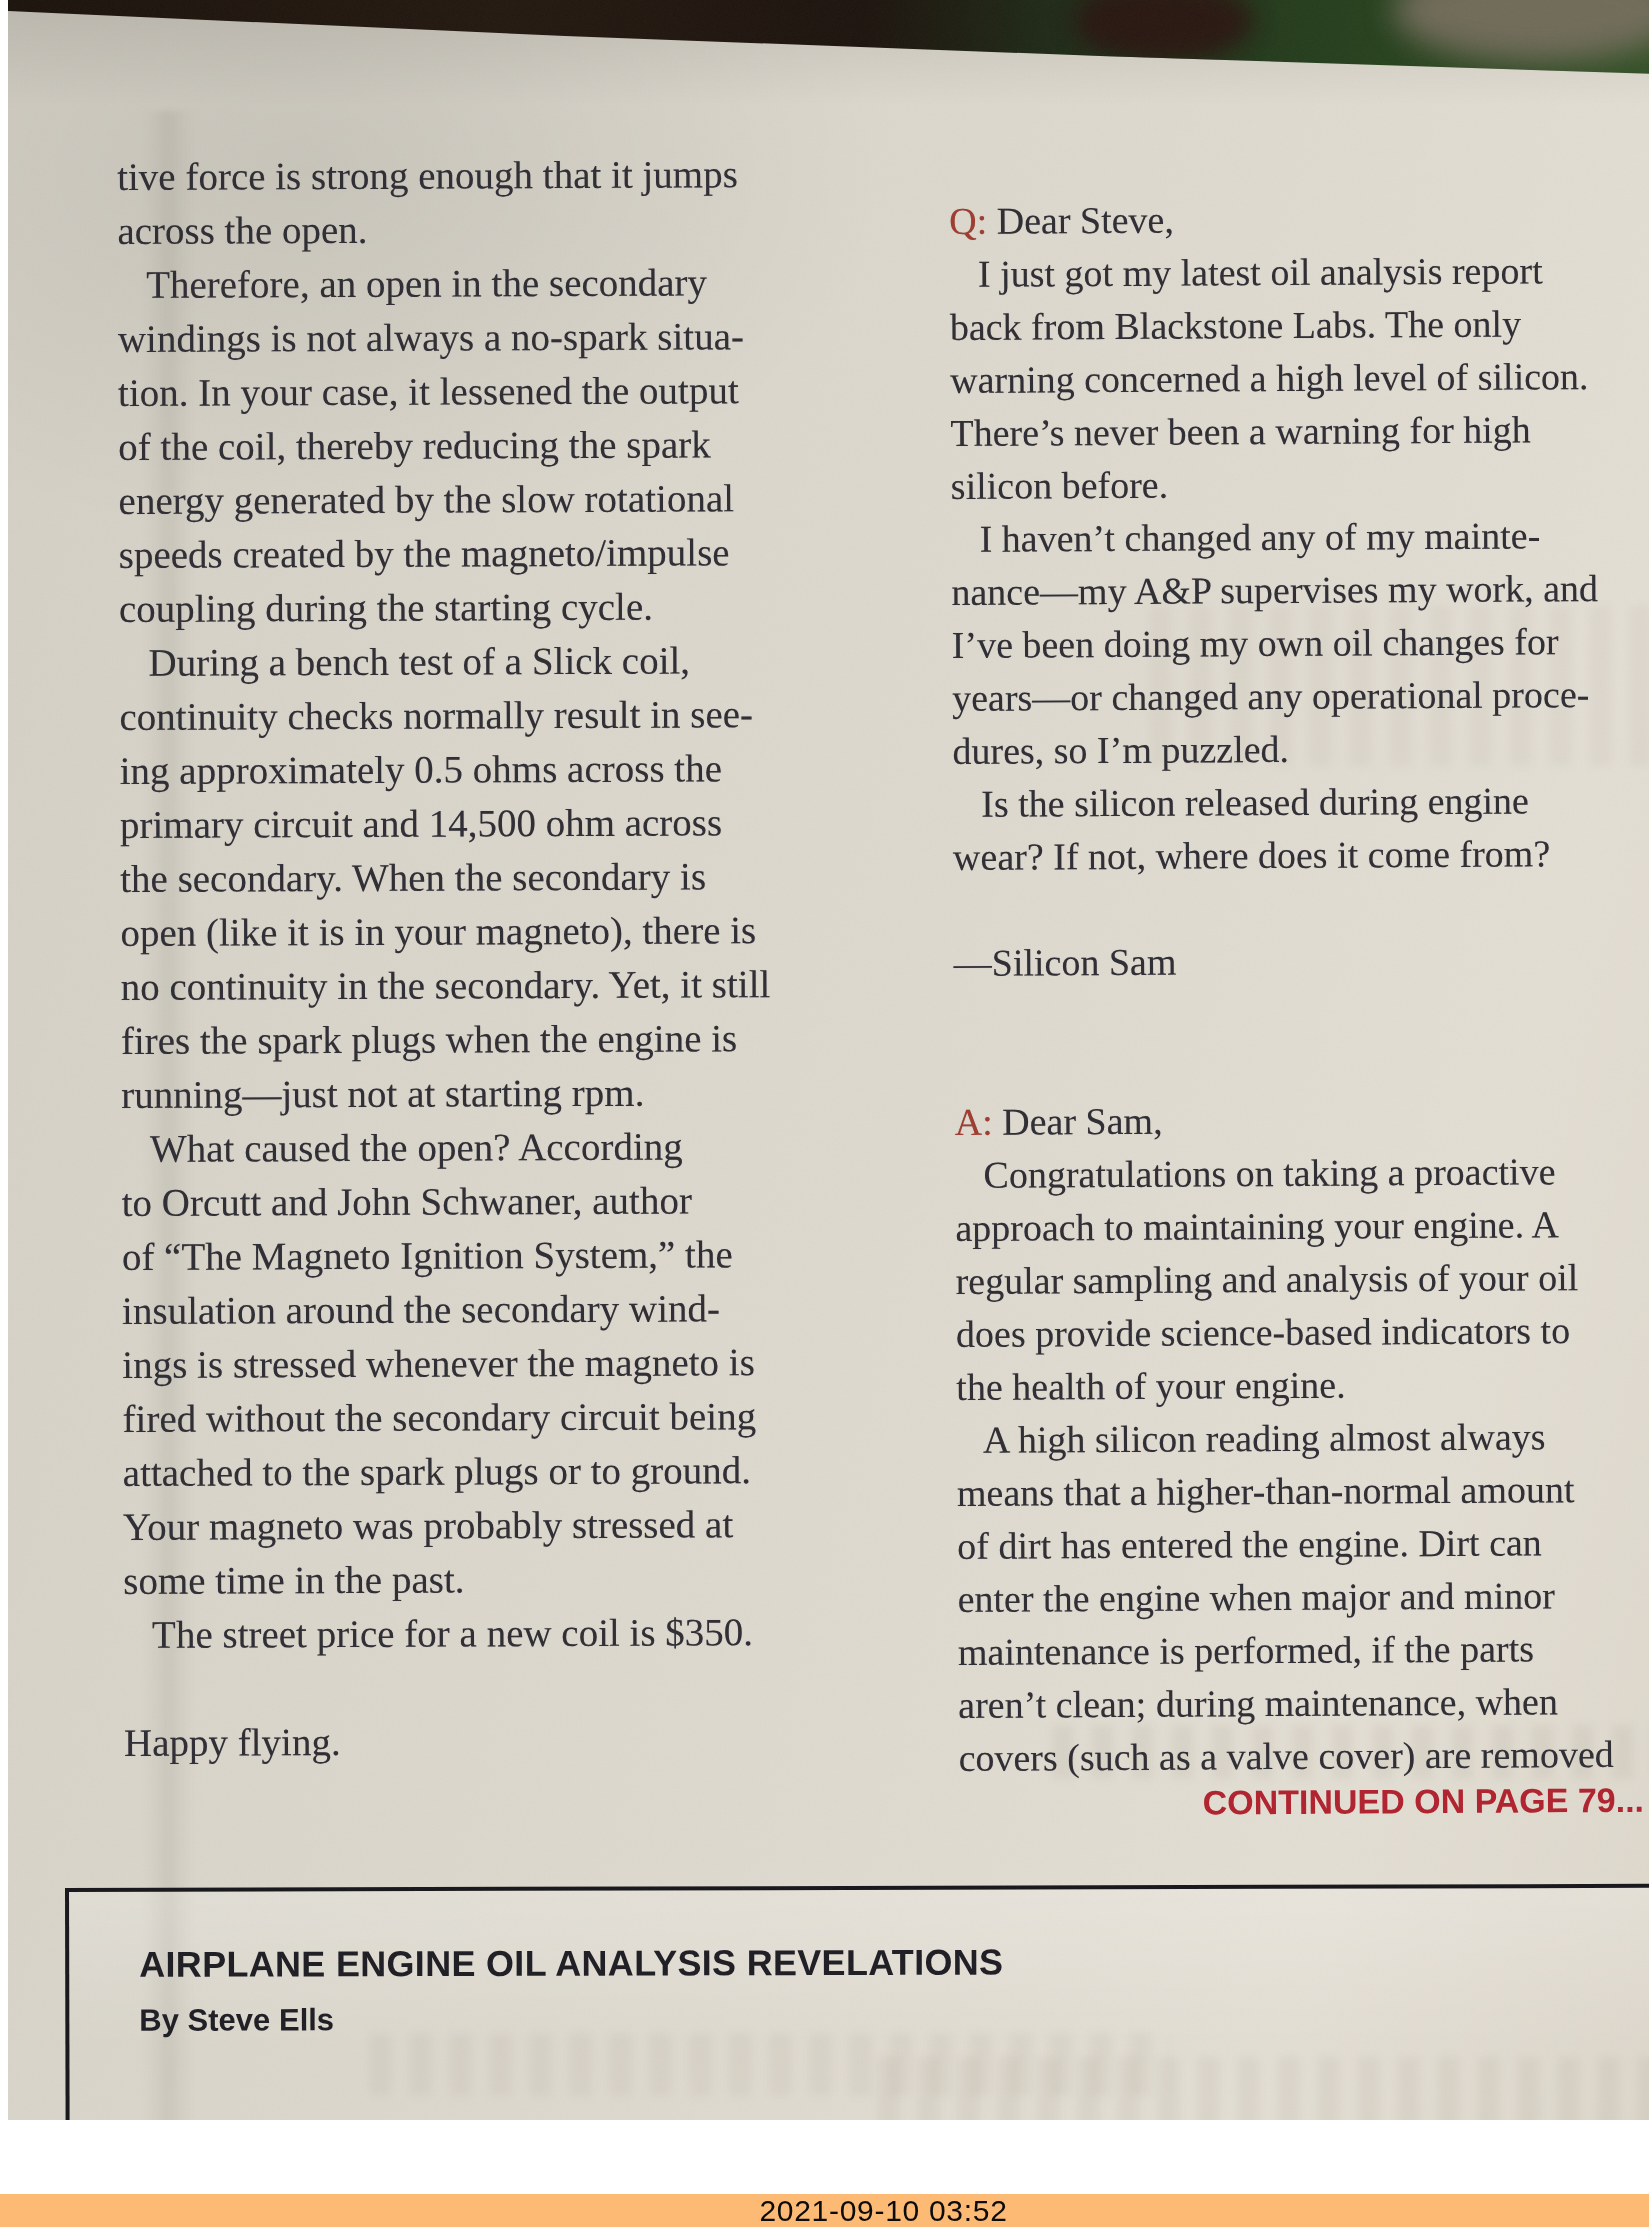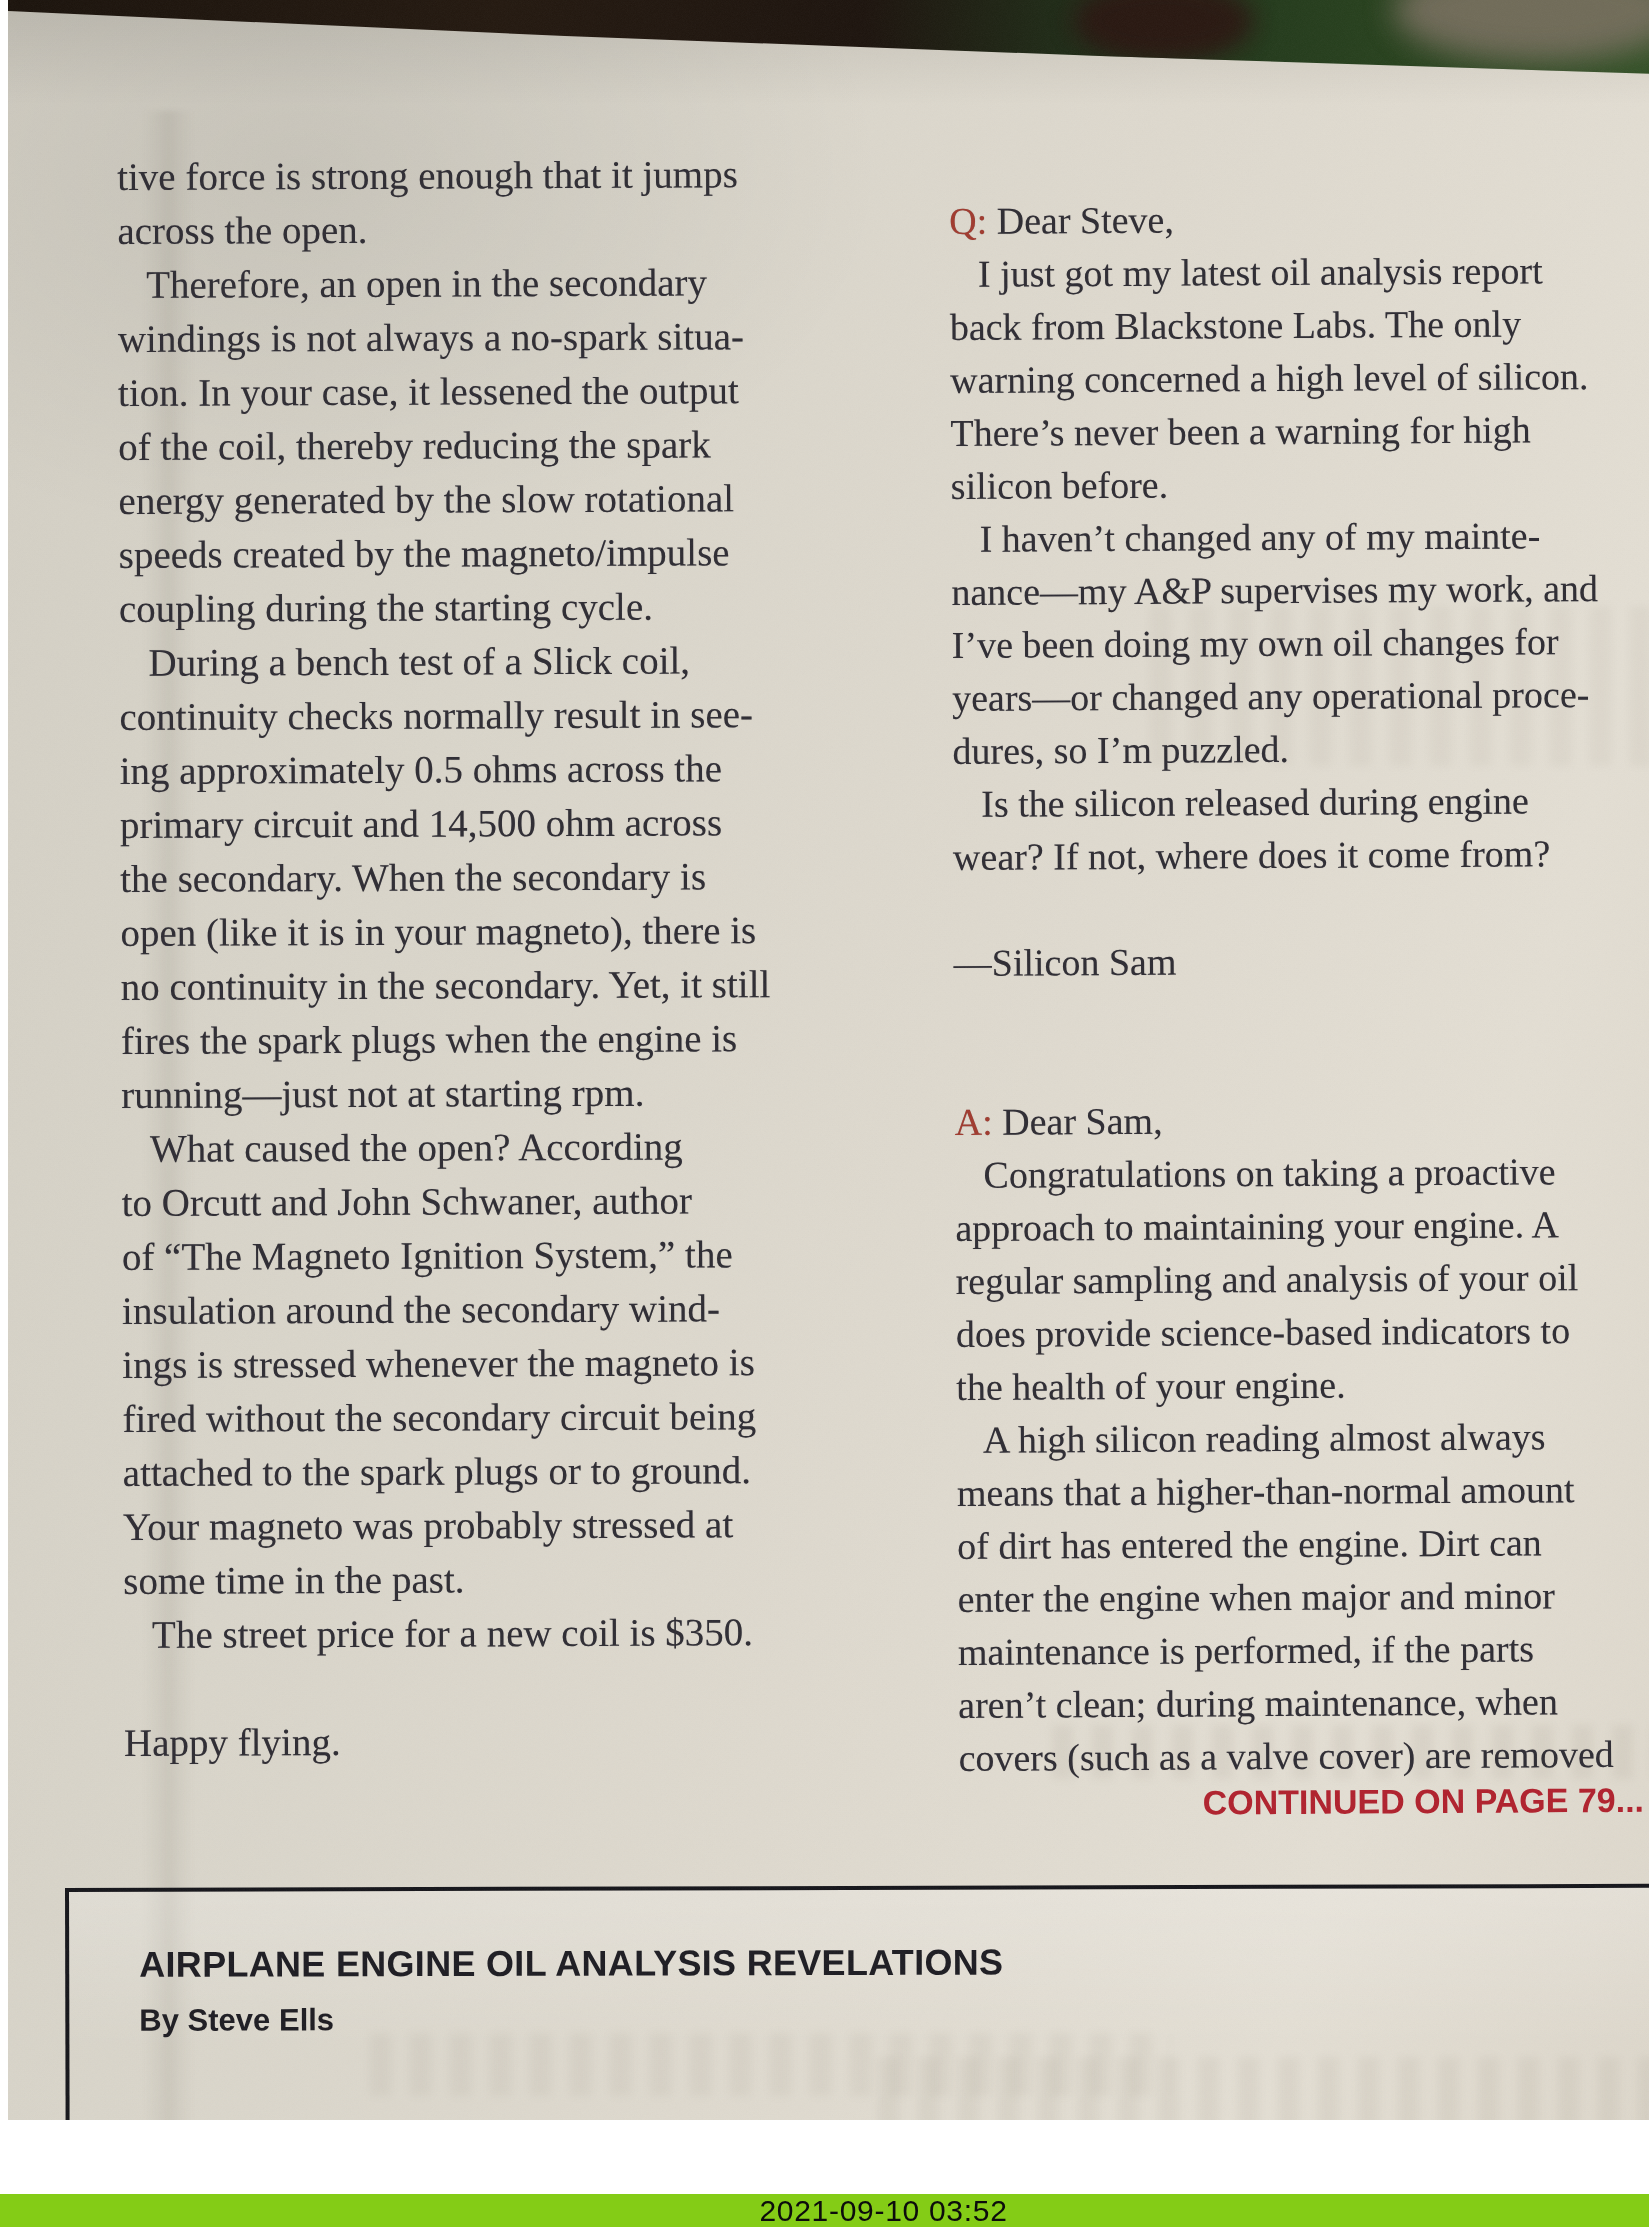--- a/index.html
+++ b/index.html
@@ -75,21 +75,21 @@
     background:linear-gradient(180deg,rgba(255,255,255,.20),rgba(255,255,255,0) 45%);
     transform:rotate(-.15deg);transform-origin:0 0;
   }
   .box-inner{position:absolute;left:70px;top:52px;right:0;
     font-family:"Liberation Sans","DejaVu Sans",sans-serif;color:#1d1c22;}
   .box-title{font-weight:bold;font-size:36px;letter-spacing:0.3px;white-space:pre;}
   .box-byline{font-weight:bold;font-size:31px;margin-top:16.7px;white-space:pre;}
   .box-entry{margin-top:46px;font-size:34px;line-height:53px;white-space:pre;color:#222126;}
   
   .bottom-strip{
-    position:absolute;left:0;bottom:0;width:1649px;height:33px;background:#84cc16;
+    position:absolute;left:0;bottom:0;width:1649px;height:33px;background:#fdba74;
     display:flex;align-items:center;justify-content:center;
   }
   .timestamp{
     font-family:"Liberation Sans","DejaVu Sans",sans-serif;
     font-size:30px;color:#0c0c0c;margin-left:118px;letter-spacing:0.7px;
   }
   
   .grain{position:absolute;left:0;top:0;z-index:5;pointer-events:none;opacity:.05;}
 </style>
 </head>

